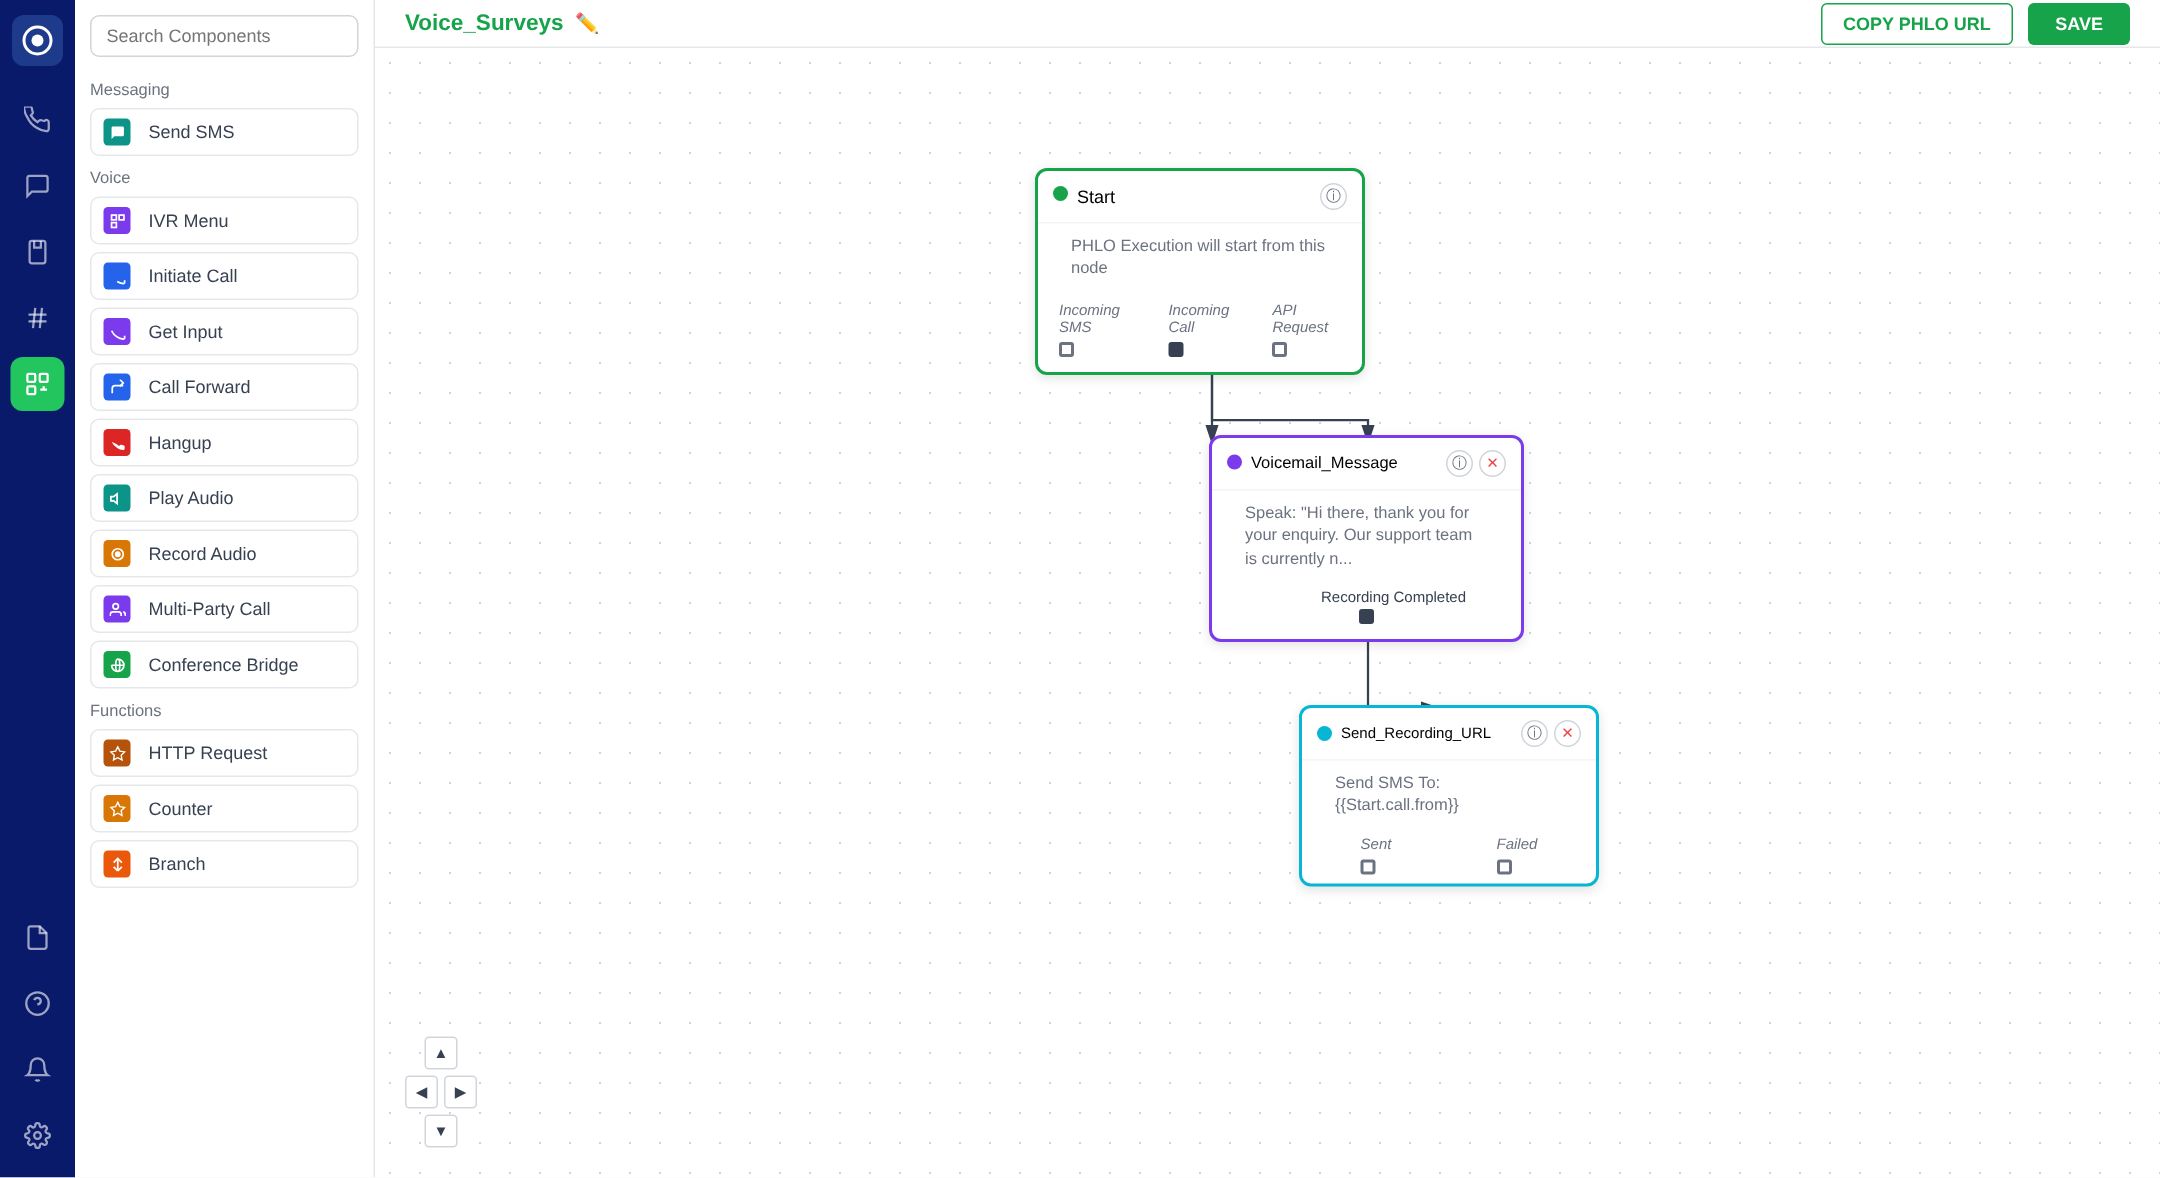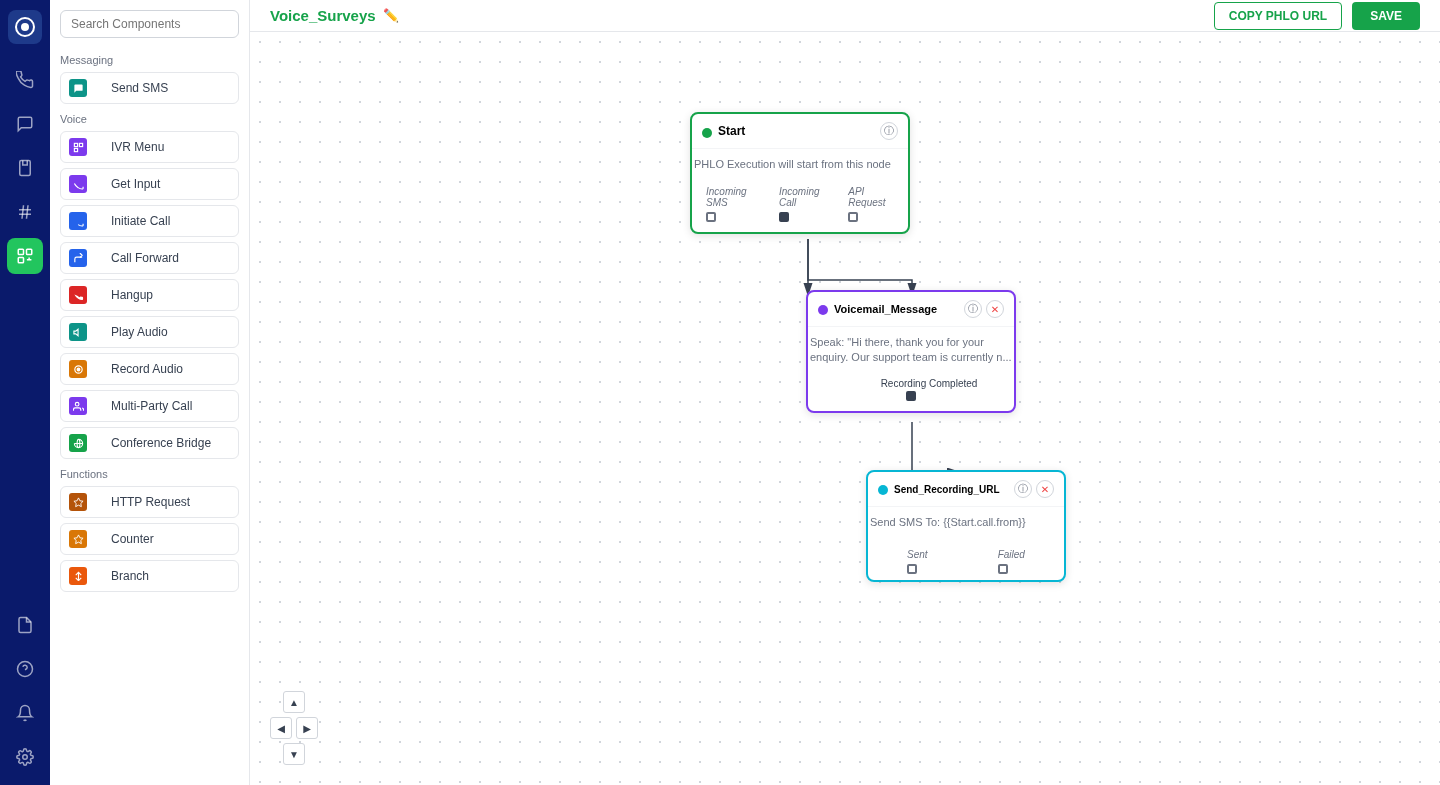--- a/index.html
+++ b/index.html
@@ -57,21 +57,21 @@
     .section-label {
       font-size: 11px;
       color: #6b7280;
       font-weight: 500;
       margin-bottom: 6px;
       margin-top: 4px;
     }
     .component-item {
       display: flex;
       align-items: center;
-      gap: 24px;
+      gap: 12px;
       padding: 6px 8px;
       border: 1px solid #e5e7eb;
       border-radius: 6px;
       margin-bottom: 5px;
       font-size: 12px;
       cursor: pointer;
       background: white;
       color: #374151;
     }
     .component-icon {
@@ -177,24 +177,24 @@
 
     .node-header {
       display: flex;
       align-items: center;
       justify-content: space-between;
       padding: 8px 10px;
       border-bottom: 1px solid #f3f4f6;
     }
     .node-title {
       display: flex;
-      align-items: flex-end;
+      align-items: flex-start;
       gap: 6px;
       font-size: 12px;
-      font-weight: 700;
+      font-weight: 400;
     }
     .node-dot {
       width: 10px; height: 10px;
       border-radius: 50%;
     }
     .dot-green { background: #16a34a; }
     .dot-purple { background: #7c3aed; }
     .dot-cyan { background: #06b6d4; }
     .node-actions {
       display: flex; gap: 4px;
@@ -203,21 +203,21 @@
       width: 18px; height: 18px;
       border: 1px solid #d1d5db;
       border-radius: 50%;
       display: flex; align-items: center; justify-content: center;
       font-size: 10px;
       cursor: pointer;
       color: #6b7280;
       background: white;
     }
     .node-body {
-      padding: 8px 2px;
+      padding: 8px 22px;
       font-size: 11px;
       color: #6b7280;
       line-height: 1.4;
     }
     .node-ports {
       padding: 6px 10px 10px;
       display: flex;
       gap: 20px;
     }
     .port-item {
@@ -374,35 +374,35 @@
       <svg width="11" height="11" viewBox="0 0 24 24" fill="none" stroke="white" stroke-width="2.5">
           <rect x="3" y="3" width="7" height="7"></rect>
           <rect x="14" y="3" width="7" height="7"></rect>
           <rect x="3" y="14" width="7" height="7"></rect>
         </svg>
     </div>
     <span>IVR Menu</span>
   </div>
 
   <div class="component-item">
+    <div class="component-icon icon-blue">
+      <svg width="11" height="11" viewBox="0 0 24 24" fill="none" stroke="white" stroke-width="2.5">
+          <path d="M22 16.92v3a2 2 0 01-2.18 2 19.79 19.79 0 01-8.63-3.07"></path>
+        </svg>
+    </div>
+    <span>Initiate Call</span>
+  </div>
+
+  <div class="component-item">
     <div class="component-icon icon-purple">
       <svg width="11" height="11" viewBox="0 0 24 24" fill="none" stroke="white" stroke-width="2.5">
           <path d="M22 16.92v3a2 2 0 01-2.18 2 19.79 19.79 0 01-8.63-3.07A19.5 19.5 0 013.07 9.81"></path>
         </svg>
     </div>
     <span>Get Input</span>
-  </div>
-
-  <div class="component-item">
-    <div class="component-icon icon-blue">
-      <svg width="11" height="11" viewBox="0 0 24 24" fill="none" stroke="white" stroke-width="2.5">
-          <path d="M22 16.92v3a2 2 0 01-2.18 2 19.79 19.79 0 01-8.63-3.07"></path>
-        </svg>
-    </div>
-    <span>Initiate Call</span>
   </div>
 
   <div class="component-item">
     <div class="component-icon icon-blue">
       <svg width="11" height="11" viewBox="0 0 24 24" fill="none" stroke="white" stroke-width="2.5">
           <polyline points="15 10 20 5 15 0"></polyline>
           <path d="M4 20v-7a4 4 0 014-4h12"></path>
         </svg>
     </div>
     <span>Call Forward</span>

